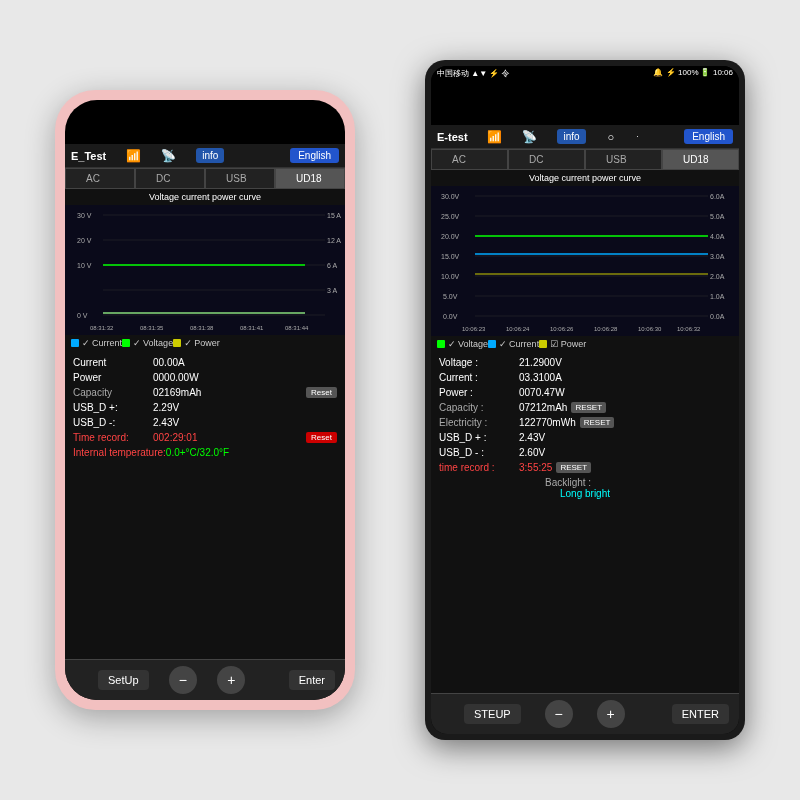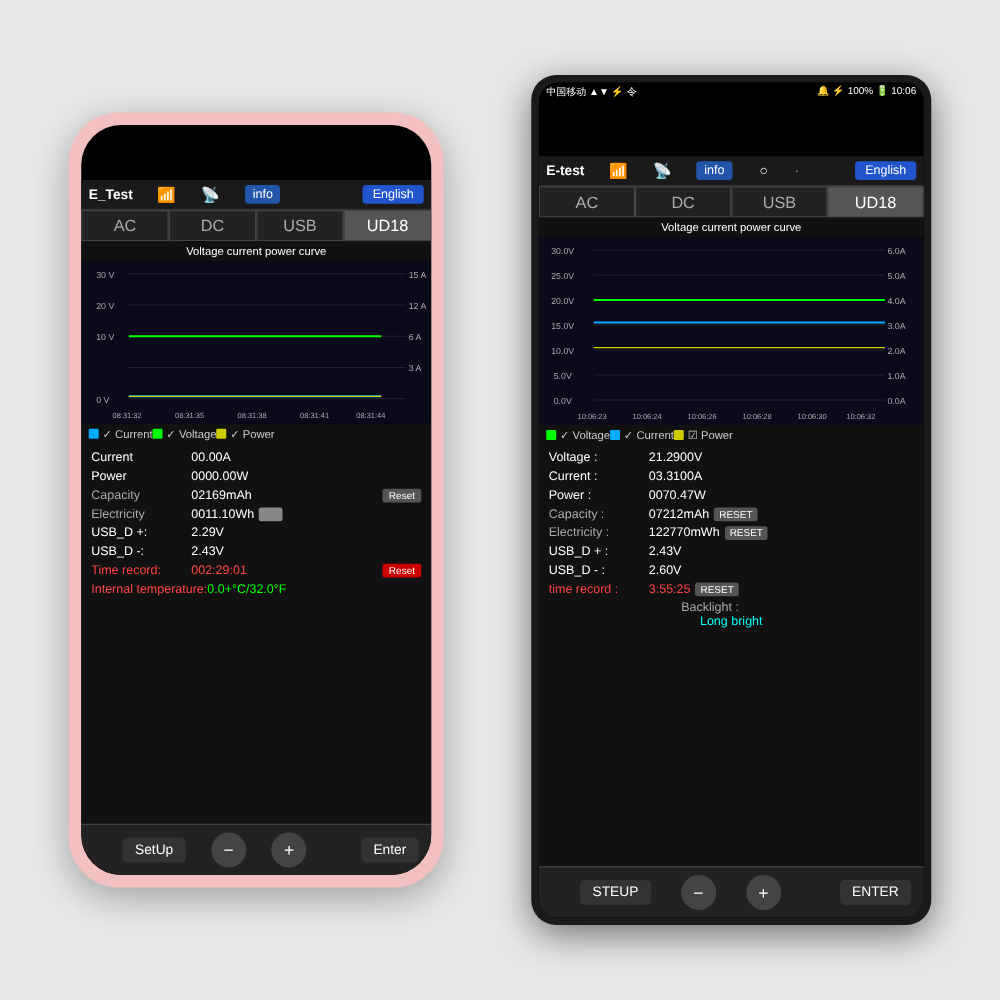--- a/index.html
+++ b/index.html
@@ -103,23 +103,22 @@
       margin-left: auto;
     }
 
     .tab-bar {
       display: flex;
       background: #222;
       flex-shrink: 0;
     }
     .tab-item {
       flex: 1;
-      text-align: center;
-      padding: 4px 2px;
-      font-size: 13px;
+      padding: 4px 20px;
+      font-size: 10px;
       color: #aaa;
       border: 1px solid #444;
     }
     .tab-item.active {
       background: #555;
       color: #fff;
     }
 
     .chart-title {
       text-align: center;
@@ -336,25 +335,20 @@
         </div>
         <div class="data-row">
           <span class="data-label">Power</span>
           <span class="data-value">0000.00W</span>
         </div>
         <div class="data-row capacity">
           <span class="data-label" style="color:#aaa;">Capacity</span>
           <span class="data-value">02169mAh</span>
           <span class="reset-btn">Reset</span>
         </div>
-        <div class="data-row electricity">
-          <span class="data-label" style="color:#aaa;">Electricity</span>
-          <span class="data-value">0011.10Wh</span>
-          <span style="background:#888;color:#fff;font-size:8px;padding:1px 5px;border-radius:2px;margin-left:4px;">&nbsp;&nbsp;&nbsp;&nbsp;</span>
-        </div>
         <div class="data-row usbd-plus">
           <span class="data-label">USB_D +:</span>
           <span class="data-value">2.29V</span>
         </div>
         <div class="data-row usbd-minus">
           <span class="data-label">USB_D -:</span>
           <span class="data-value">2.43V</span>
         </div>
         <div class="data-row time-record">
           <span class="data-label" style="color:#f44;">Time record:</span>

